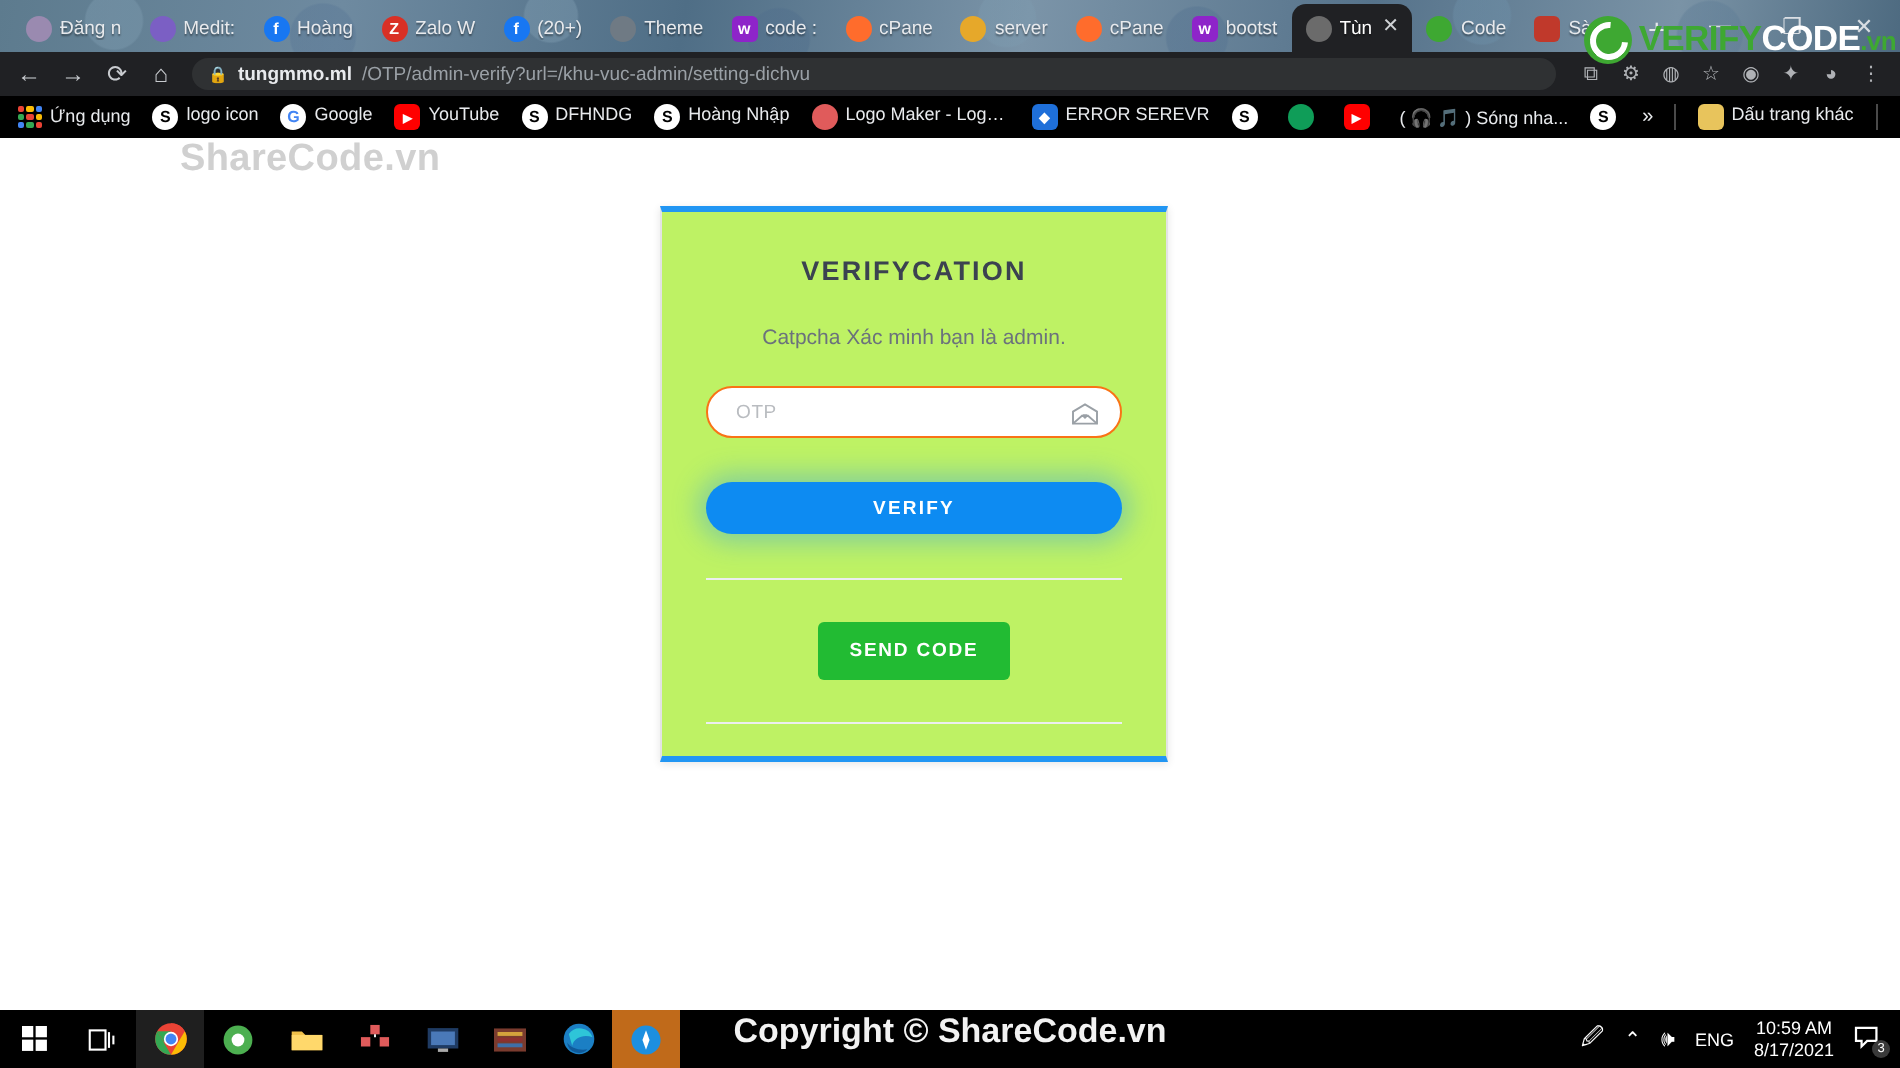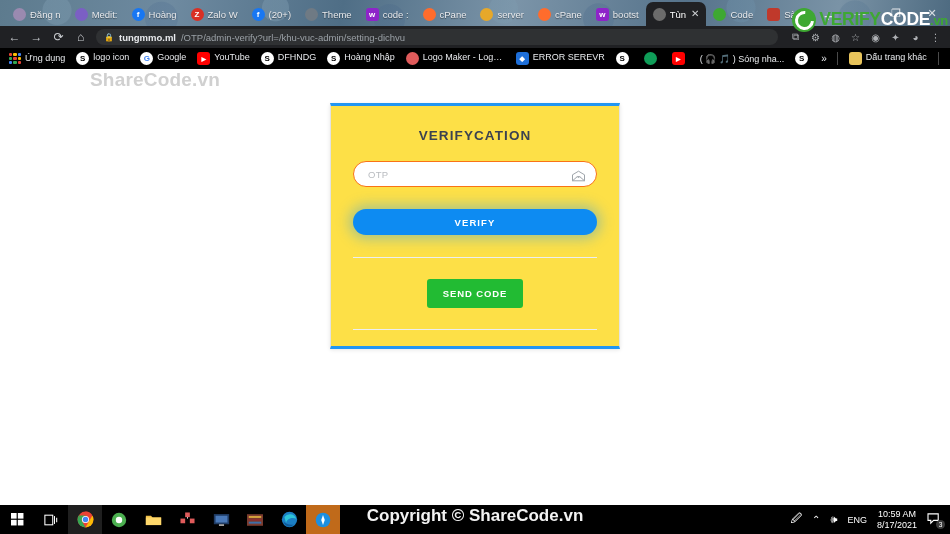--- a/index.html
+++ b/index.html
@@ -165,22 +165,22 @@
   .wm-top {
     position: absolute; left: 90px; top: 0px;
     font-size: 19px; font-weight: bold;
     color: #d0d0d0;
     letter-spacing: .2px;
   }
 
   .card {
     position: absolute;
     left: 330px; top: 34px;
-    width: 290px;
-    background: #fde047;
+    width: 254px;
+    background: #bef264;
     border-top: 3px solid #2196f3;
     border-bottom: 3px solid #2196f3;
     border-left: 1px solid #e3e3e3;
     border-right: 1px solid #e3e3e3;
     box-shadow: 0 1px 4px rgba(0,0,0,.10);
     padding: 22px 22px 16px 22px;
   }
   .card-title {
     text-align: center;
     font-size: 13.5px;
@@ -503,20 +503,21 @@
     <span class="sc-logo"></span>
     <span class="sc-text"><span class="sc-share">VERIFY</span><span class="sc-code">CODE</span><span class="sc-vn">.vn</span></span>
   </div>
 
   <div class="page">
 
     <div class="wm-top">ShareCode.vn</div>
 
     <div class="card">
       <div class="card-title">VERIFYCATION</div>
+      <div class="card-sub">Catpcha Xác minh bạn là admin.</div>
 
       <div class="otp-wrap">
         <input class="otp-input" type="text" placeholder="OTP" style="">
         <span class="mail-ico">
           <svg viewBox="0 0 24 20" width="15" height="12" fill="none" stroke="currentColor" stroke-width="1.6">
             <path d="M2 18 V8 L12 2 L22 8 V18 Z"></path>
             <path d="M2 18 L10 11 M22 18 L14 11 M10 11 h4 M10 11 L12 13 L14 11"></path>
           </svg>
         </span>
       </div>

